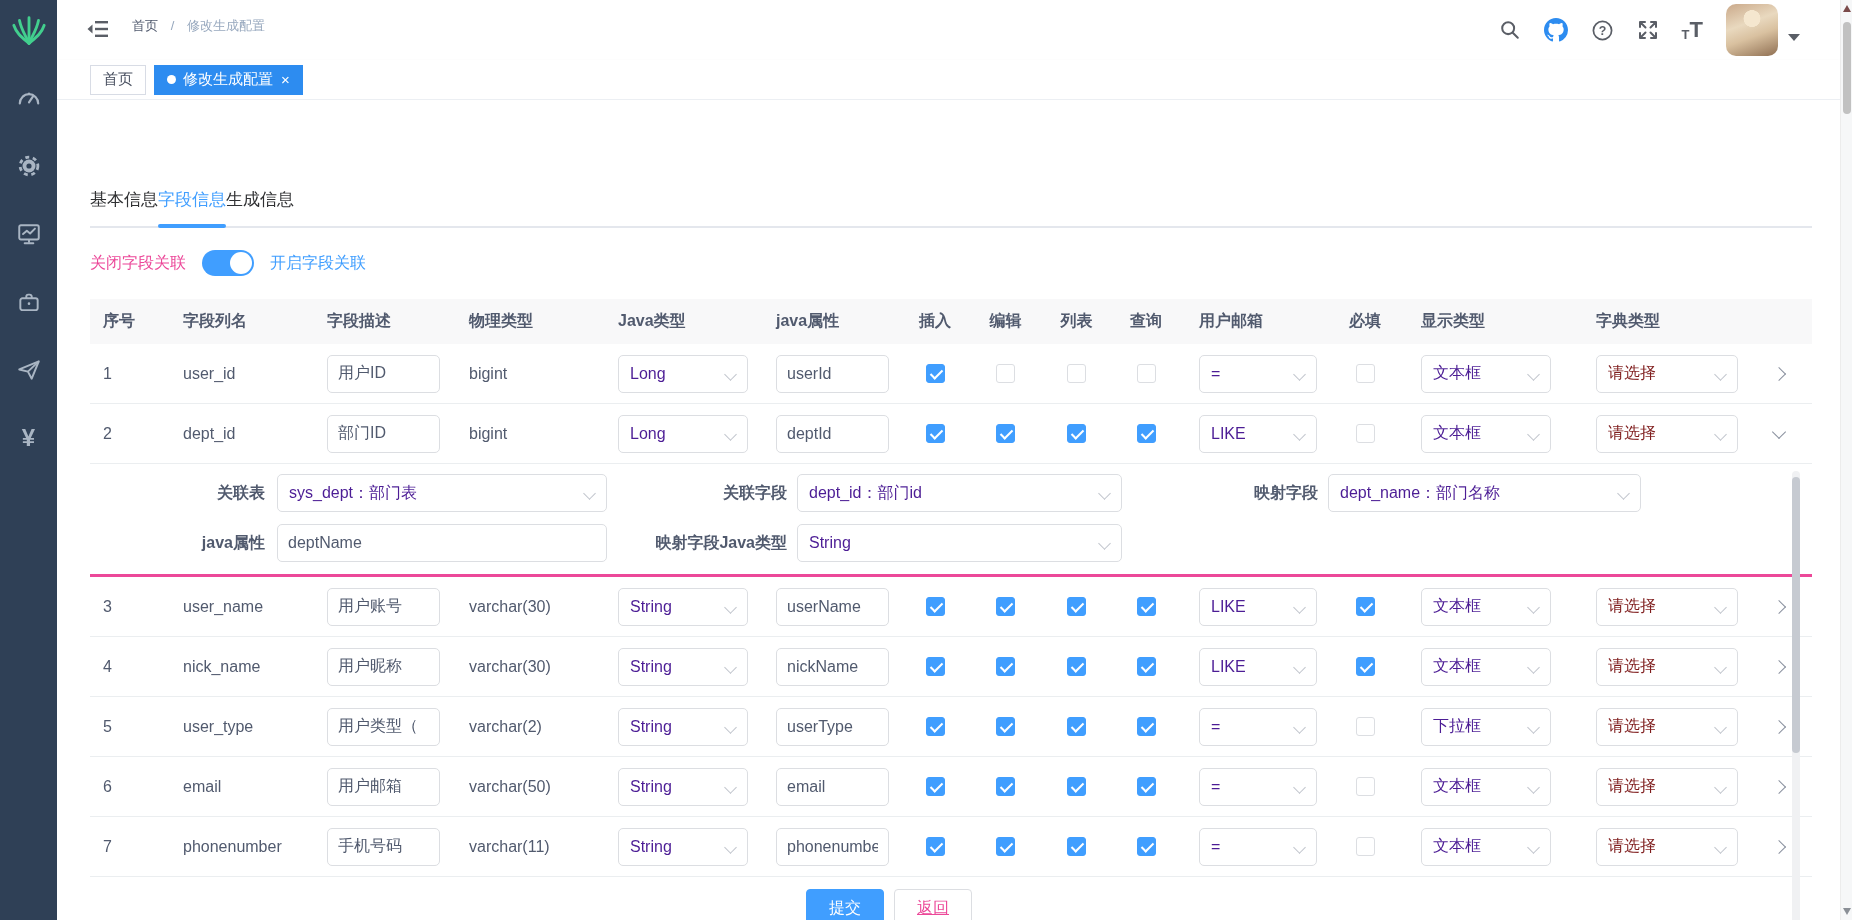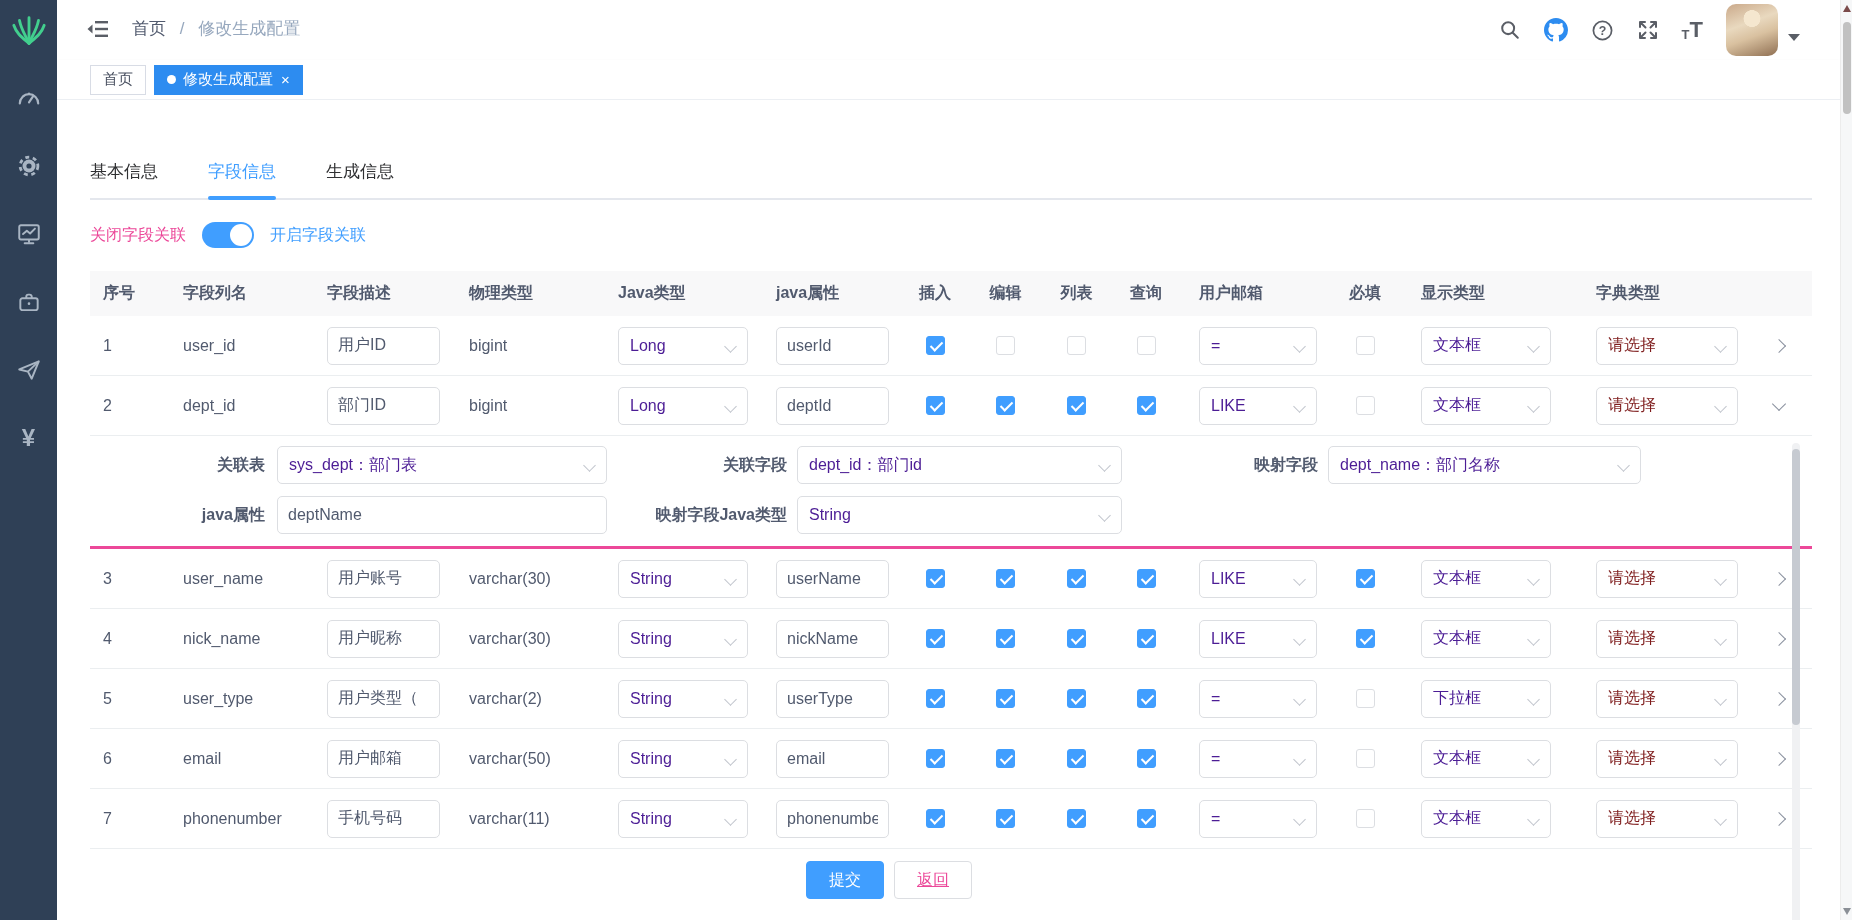--- a/index.html
+++ b/index.html
@@ -10,21 +10,21 @@
   .sidebar { position:absolute; left:0; top:0; width:57px; height:920px; background:#2f4056; z-index:5; }
   .logo-wrap { height:60px; display:flex; align-items:center; justify-content:center; }
   .menu { margin-top:4px; }
   .menu-item { height:68px; display:flex; align-items:center; justify-content:center; cursor:pointer; }
   .menu-item svg { display:block; }
   .yen-glyph { font-size:24px; color:#a9b5c3; font-weight:bold; }
 
   
   .header { position:absolute; left:57px; top:0; width:1783px; height:60px; background:#fff; }
   .hamburger { position:absolute; left:30px; top:19px; cursor:pointer; }
-  .breadcrumb { position:absolute; left:75px; top:17px; font-size:17px; }
+  .breadcrumb { position:absolute; left:75px; top:17px; font-size:13px; }
   .breadcrumb .bc-home { color:#515a6e; }
   .breadcrumb .bc-sep { color:#97a8be; margin:0 9px; }
   .breadcrumb .bc-cur { color:#97a8be; }
   .header-right { position:absolute; right:40px; top:0; height:60px; display:flex; align-items:center; gap:23px; }
   .hicon { cursor:pointer; display:flex; align-items:center; }
   .font-icon { color:#5a5e66; cursor:pointer; display:flex; align-items:flex-end; line-height:1; }
   .font-icon .t-small { font-size:13px; font-weight:bold; }
   .font-icon .t-big { font-size:22px; font-weight:bold; }
   .avatar-wrap { display:flex; align-items:center; cursor:pointer; }
   .avatar { width:52px; height:52px; border-radius:10px;
@@ -41,21 +41,21 @@
     border:1px solid #d8dce5; background:#fff; color:#495060; margin-left:8px; cursor:pointer; }
   .tag.first { margin-left:33px; }
   .tag.active { background:#2d8cf0; border-color:#2d8cf0; color:#fff; }
   .tag-dot { width:9px; height:9px; border-radius:50%; background:#fff; margin-right:7px; display:inline-block; }
   .tag-close { margin-left:8px; font-size:15px; }
 
   
   .content { position:absolute; left:57px; top:100px; width:1783px; height:820px; background:#fff;
     padding:0 28px 0 33px; }
 
-  .tabs { margin-top:60px; display:flex; gap:50px; border-bottom:2px solid #e4e7ed; }
+  .tabs { margin-top:88px; display:flex; border-bottom:2px solid #e4e7ed; }
   .tab { font-size:17px; color:#303133; padding-bottom:15px; position:relative; cursor:pointer; }
   .tab.active { color:#409EFF; }
   .tab.active::after { content:""; position:absolute; left:0; right:0; bottom:-2px; height:4px;
     background:#409EFF; border-radius:2px; }
 
   .toggle-row { margin-top:16px; height:38px; display:flex; align-items:center; }
   .toggle-label { font-size:16px; color:#ec4899; }
   .switch { width:52px; height:26px; border-radius:13px; background:#409EFF; position:relative;
     margin-left:16px; cursor:pointer; }
   .switch .knob { position:absolute; right:2px; top:2px; width:22px; height:22px; border-radius:50%; background:#fff; }

